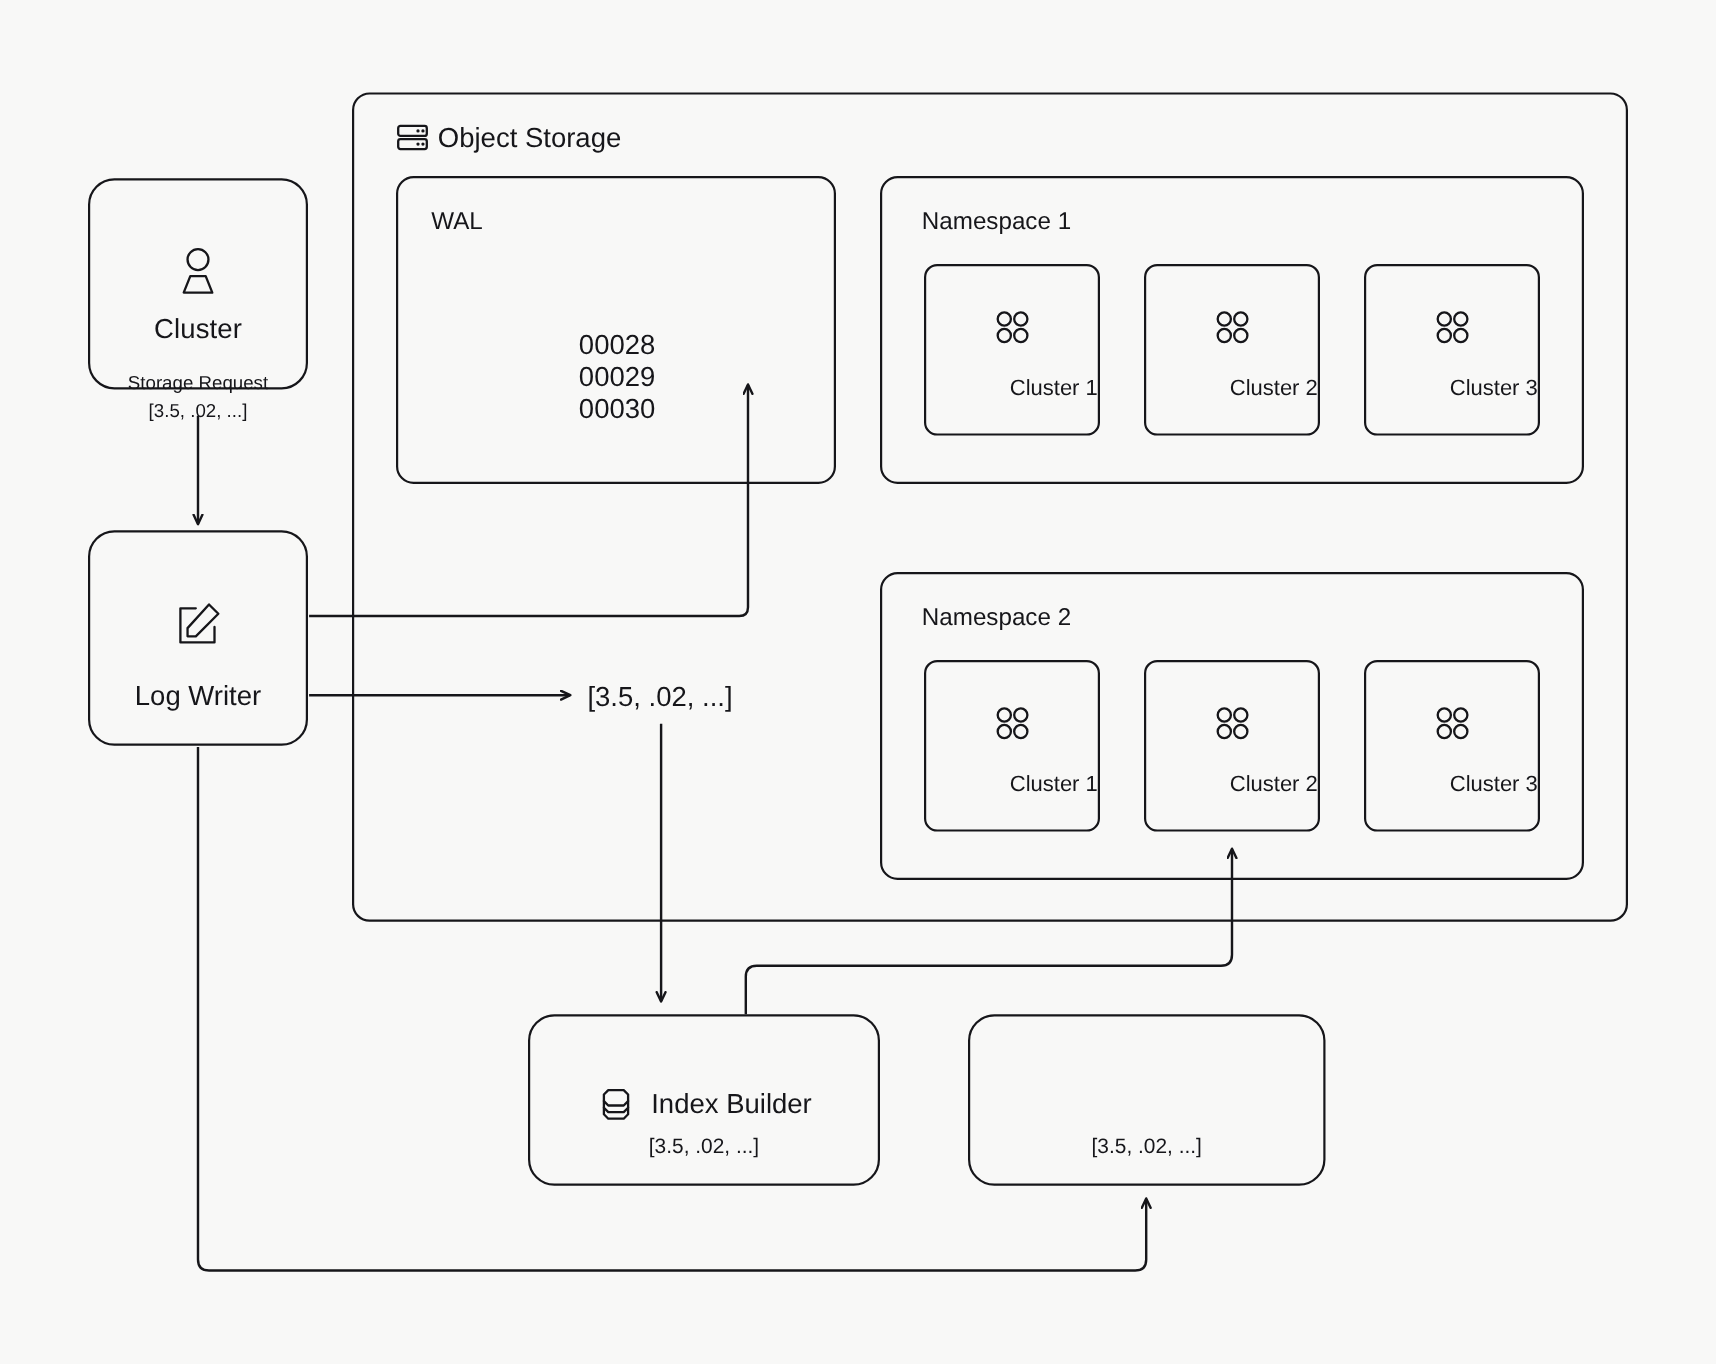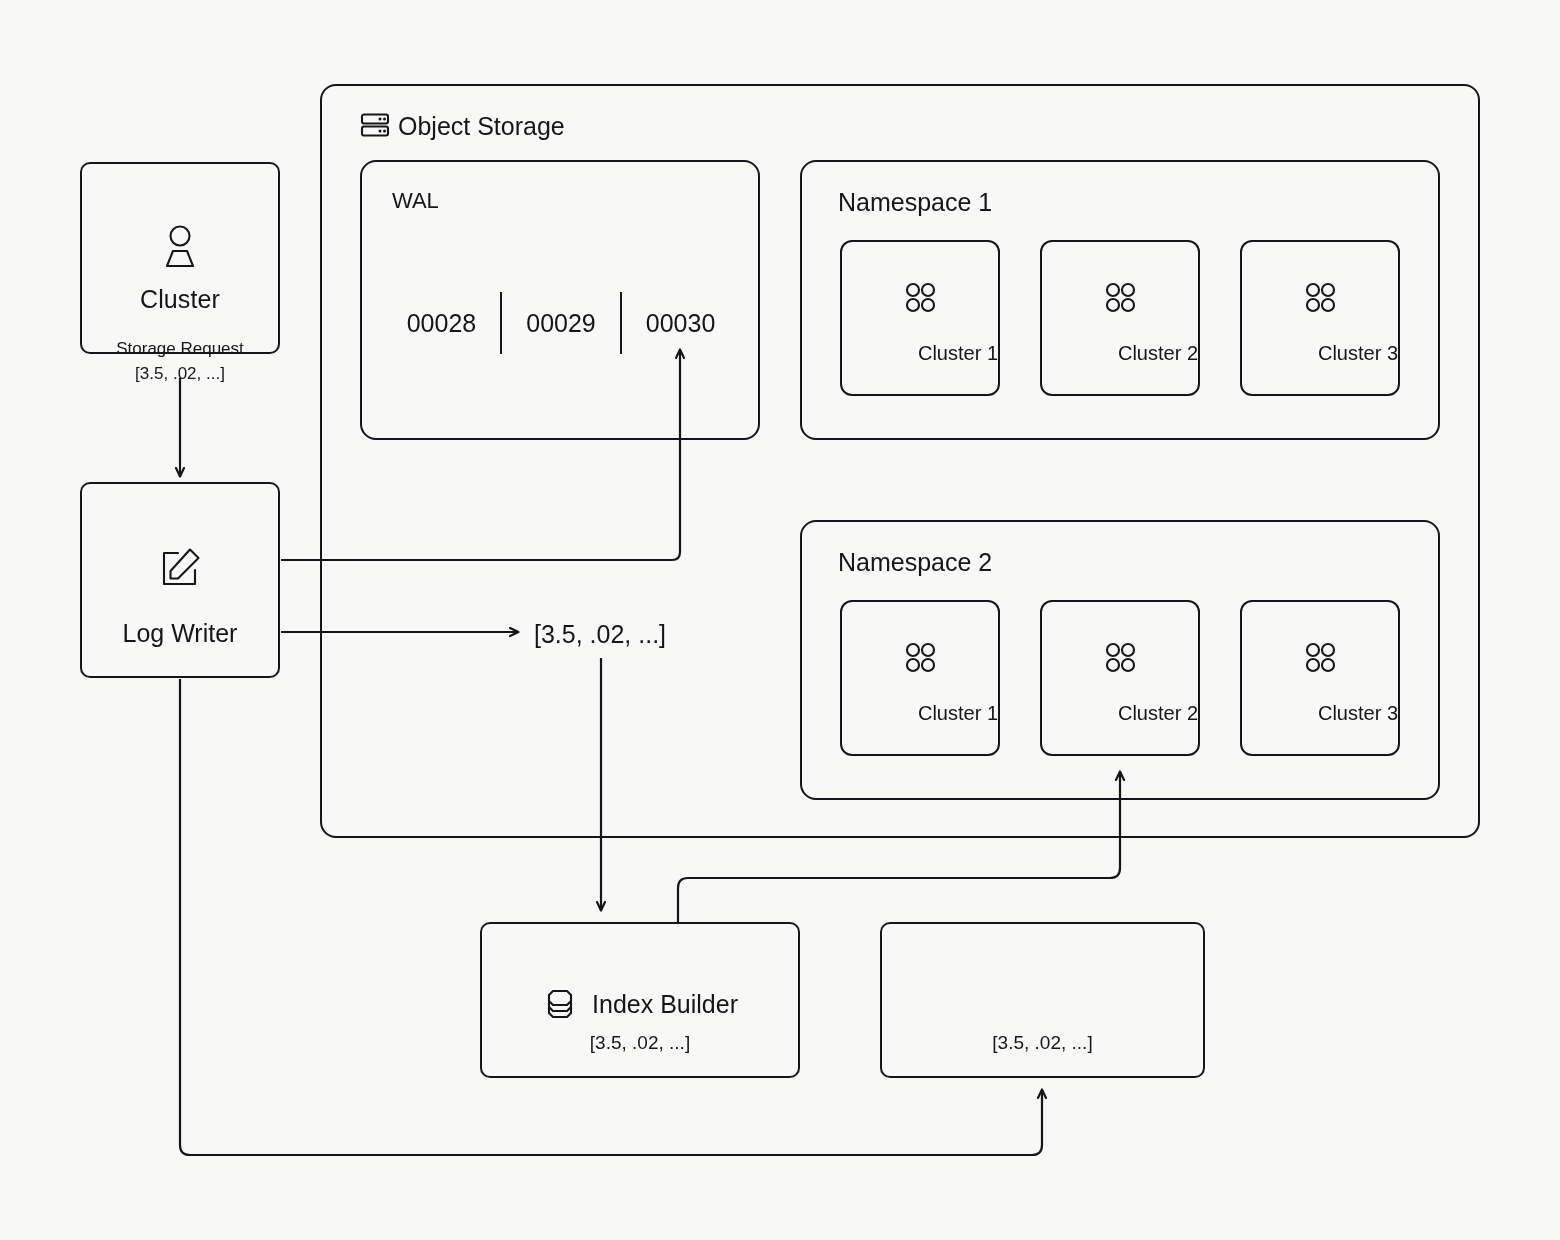--- a/index.html
+++ b/index.html
@@ -18,21 +18,21 @@
   #stage {
     position: absolute;
     left: 0; top: 0;
     width: 1560px;
     height: 1240px;
   }
   .node {
     position: absolute;
     box-sizing: border-box;
     border: 2.2px solid #16161a;
-    border-radius: 10px;
+    border-radius: 24px;
     background: #f8f8f7;
   }
   .group {
     position: absolute;
     box-sizing: border-box;
     border: 2.2px solid #16161a;
     border-radius: 16px;
     background: transparent;
   }
   .lbl {
@@ -64,34 +64,34 @@
   #objstorage-group { left: 320px; top: 84px; width: 1160px; height: 754px; }
   #objstorage-icon { left: 360px; top: 110px; width: 30px; height: 30px; }
   #objstorage-title { left: 398px; top: 112px; font-size: 25px; }
 
   
   #wal-group { left: 360px; top: 160px; width: 400px; height: 280px; }
   #wal-title { left: 392px; top: 188px; font-size: 22px; }
   #wal-segments {
     position: absolute;
     left: 380px; top: 300px; width: 362px; height: 46px;
-    display: flex; align-items: center; justify-content: center;
+    display: flex; align-items: center; justify-content: flex-start; flex-direction: column;
   }
   .wal-seg {
     font-size: 25px; padding: 0 24px; white-space: nowrap;
   }
   .wal-div {
     width: 2px; height: 62px; background: #16161a; align-self: center;
   }
 
   
   .ns-group { width: 640px; height: 280px; }
   #ns1-group { left: 800px; top: 160px; }
   #ns2-group { left: 800px; top: 520px; }
-  .ns-title { font-size: 25px; }
+  .ns-title { font-size: 22px; }
   #ns1-title { left: 838px; top: 188px; }
   #ns2-title { left: 838px; top: 548px; }
 
   .cluster-box { width: 160px; height: 156px; border-radius: 12px; }
   .cluster-icon {
     position: absolute;
     left: 50%; transform: translateX(-50%);
     width: 38px; height: 38px;
   }
   .cluster-label {

